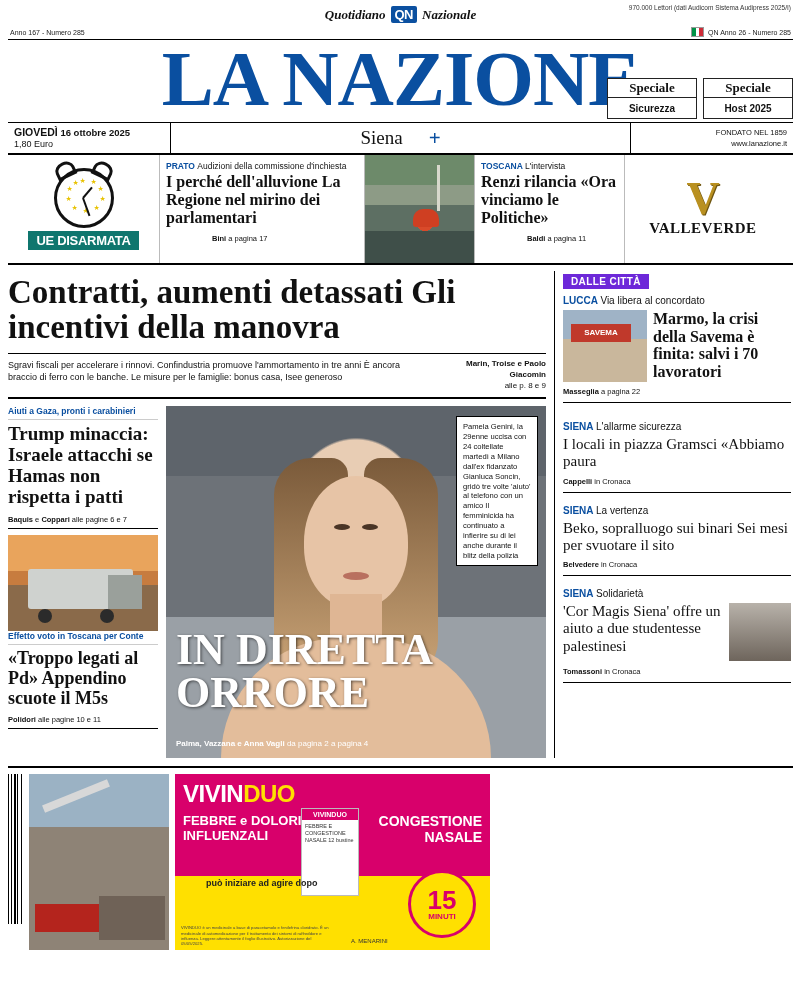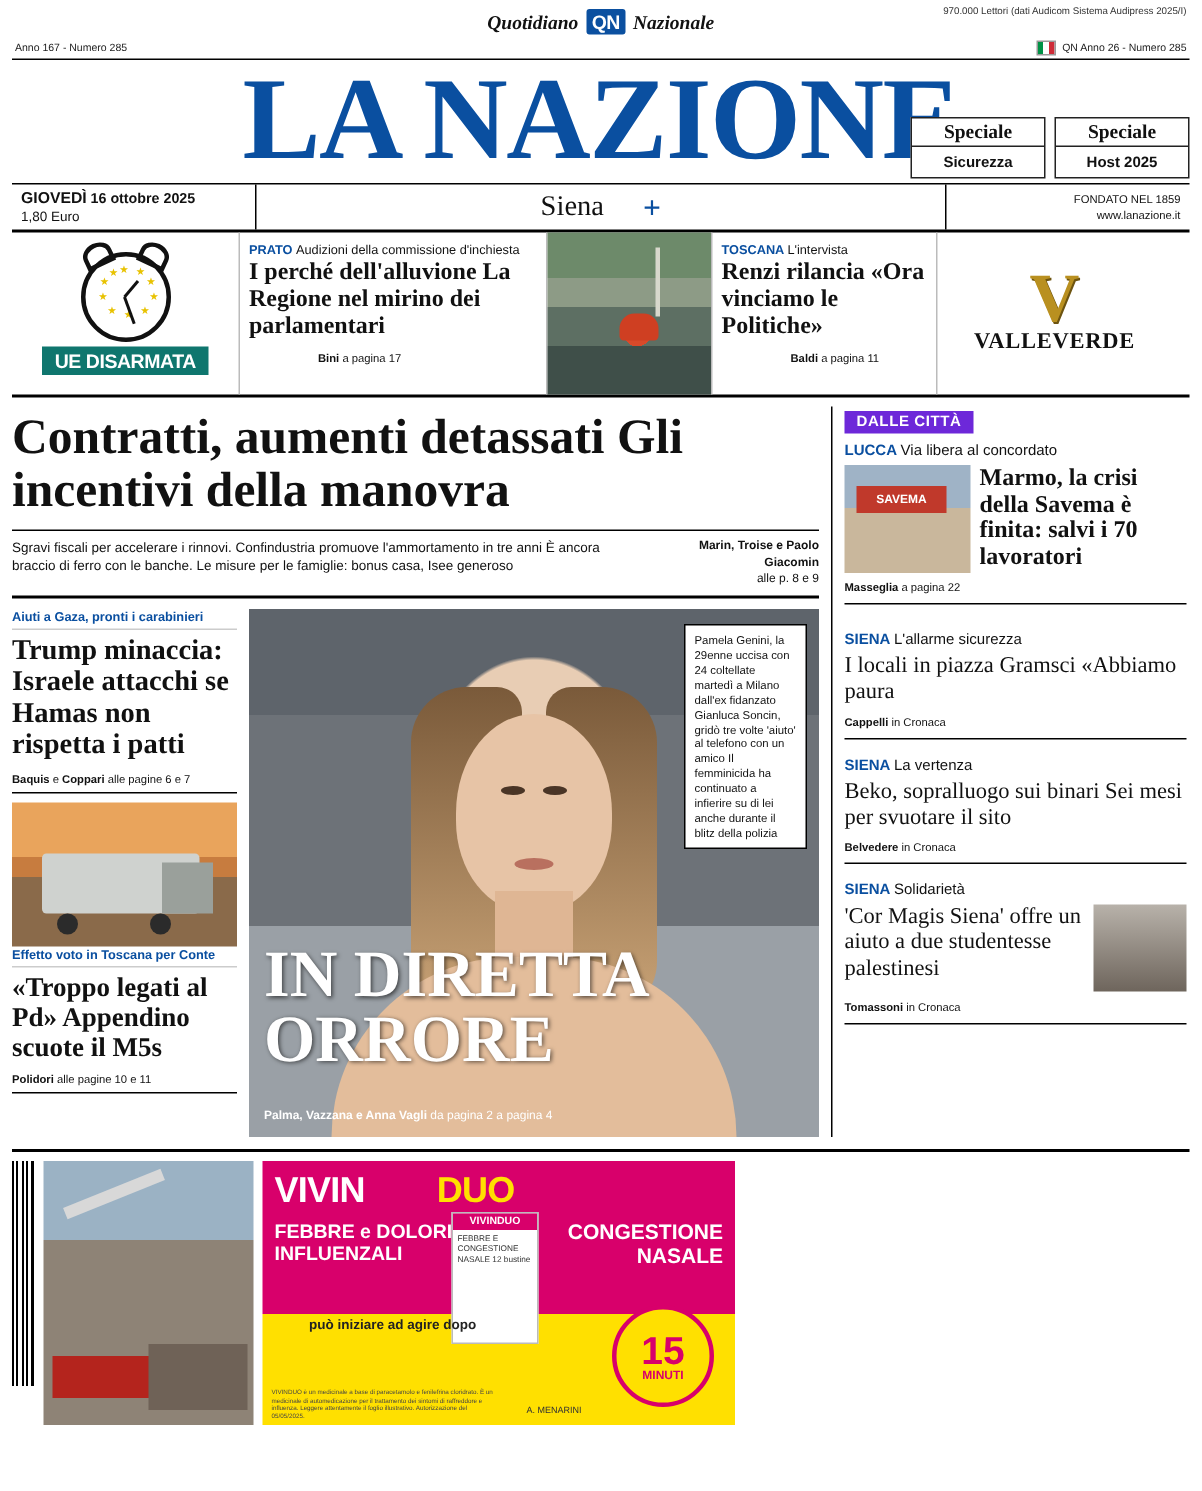--- a/index.html
+++ b/index.html
@@ -389,21 +389,21 @@
   .cinema-photo .p2 { position:absolute; left: 74px; top: 50px; width: 20px; height: 38px; background:#20212a;}
   .cinema .ck { font-size: 8px; border-bottom: 1px solid #000; padding: 5px 0 4px 0;}
   .cinema h3 { margin: 5px 0 0 0; font-family:"Liberation Serif", serif; font-weight: bold; font-size: 16px; line-height: 1.12;}
   .cinema .cb { font-size: 7.5px; margin-top: 7px;}
   .cinema .cb b { font-weight: bold;}
 
   .advert { width: 315px; height: 176px; position: relative; overflow: hidden;
     background: linear-gradient(to bottom, #d8006b 0 58%, #ffe000 58% 100%);
   }
   .advert .ad-top { position:absolute; left: 8px; top: 6px; font-weight: bold; font-size: 24px; color:#fff; letter-spacing: -0.5px;}
-  .advert .ad-top .duo { color: #ffe000; padding-left: 48px; }
+  .advert .ad-top .duo { color: #ffe000; }
   .advert .ad-l1 { position:absolute; left: 8px; top: 40px; color:#fff; font-weight:bold; font-size: 13px; line-height: 1.15; width: 120px;}
   .advert .ad-r1 { position:absolute; right: 8px; top: 40px; color:#fff; font-weight:bold; font-size: 14px; line-height: 1.1; width: 110px; text-align: right;}
   .advert .pack { position:absolute; left: 126px; top: 34px; width: 56px; height: 86px; background:#fff; border:1px solid #bbb;}
   .advert .pack .pk-t { background:#d8006b; color:#fff; font-size: 7px; text-align:center; padding: 2px 0; font-weight:bold;}
   .advert .pack .pk-b { font-size: 5.5px; padding: 3px; color:#333; line-height:1.2;}
   .advert .badge {
     position:absolute; right: 14px; bottom: 12px; width: 62px; height: 62px; border-radius: 50%;
     background: #ffe000; border: 3px solid #d8006b; color:#d8006b; font-weight:bold;
     display:flex; flex-direction:column; align-items:center; justify-content:center; line-height:1;
   }

